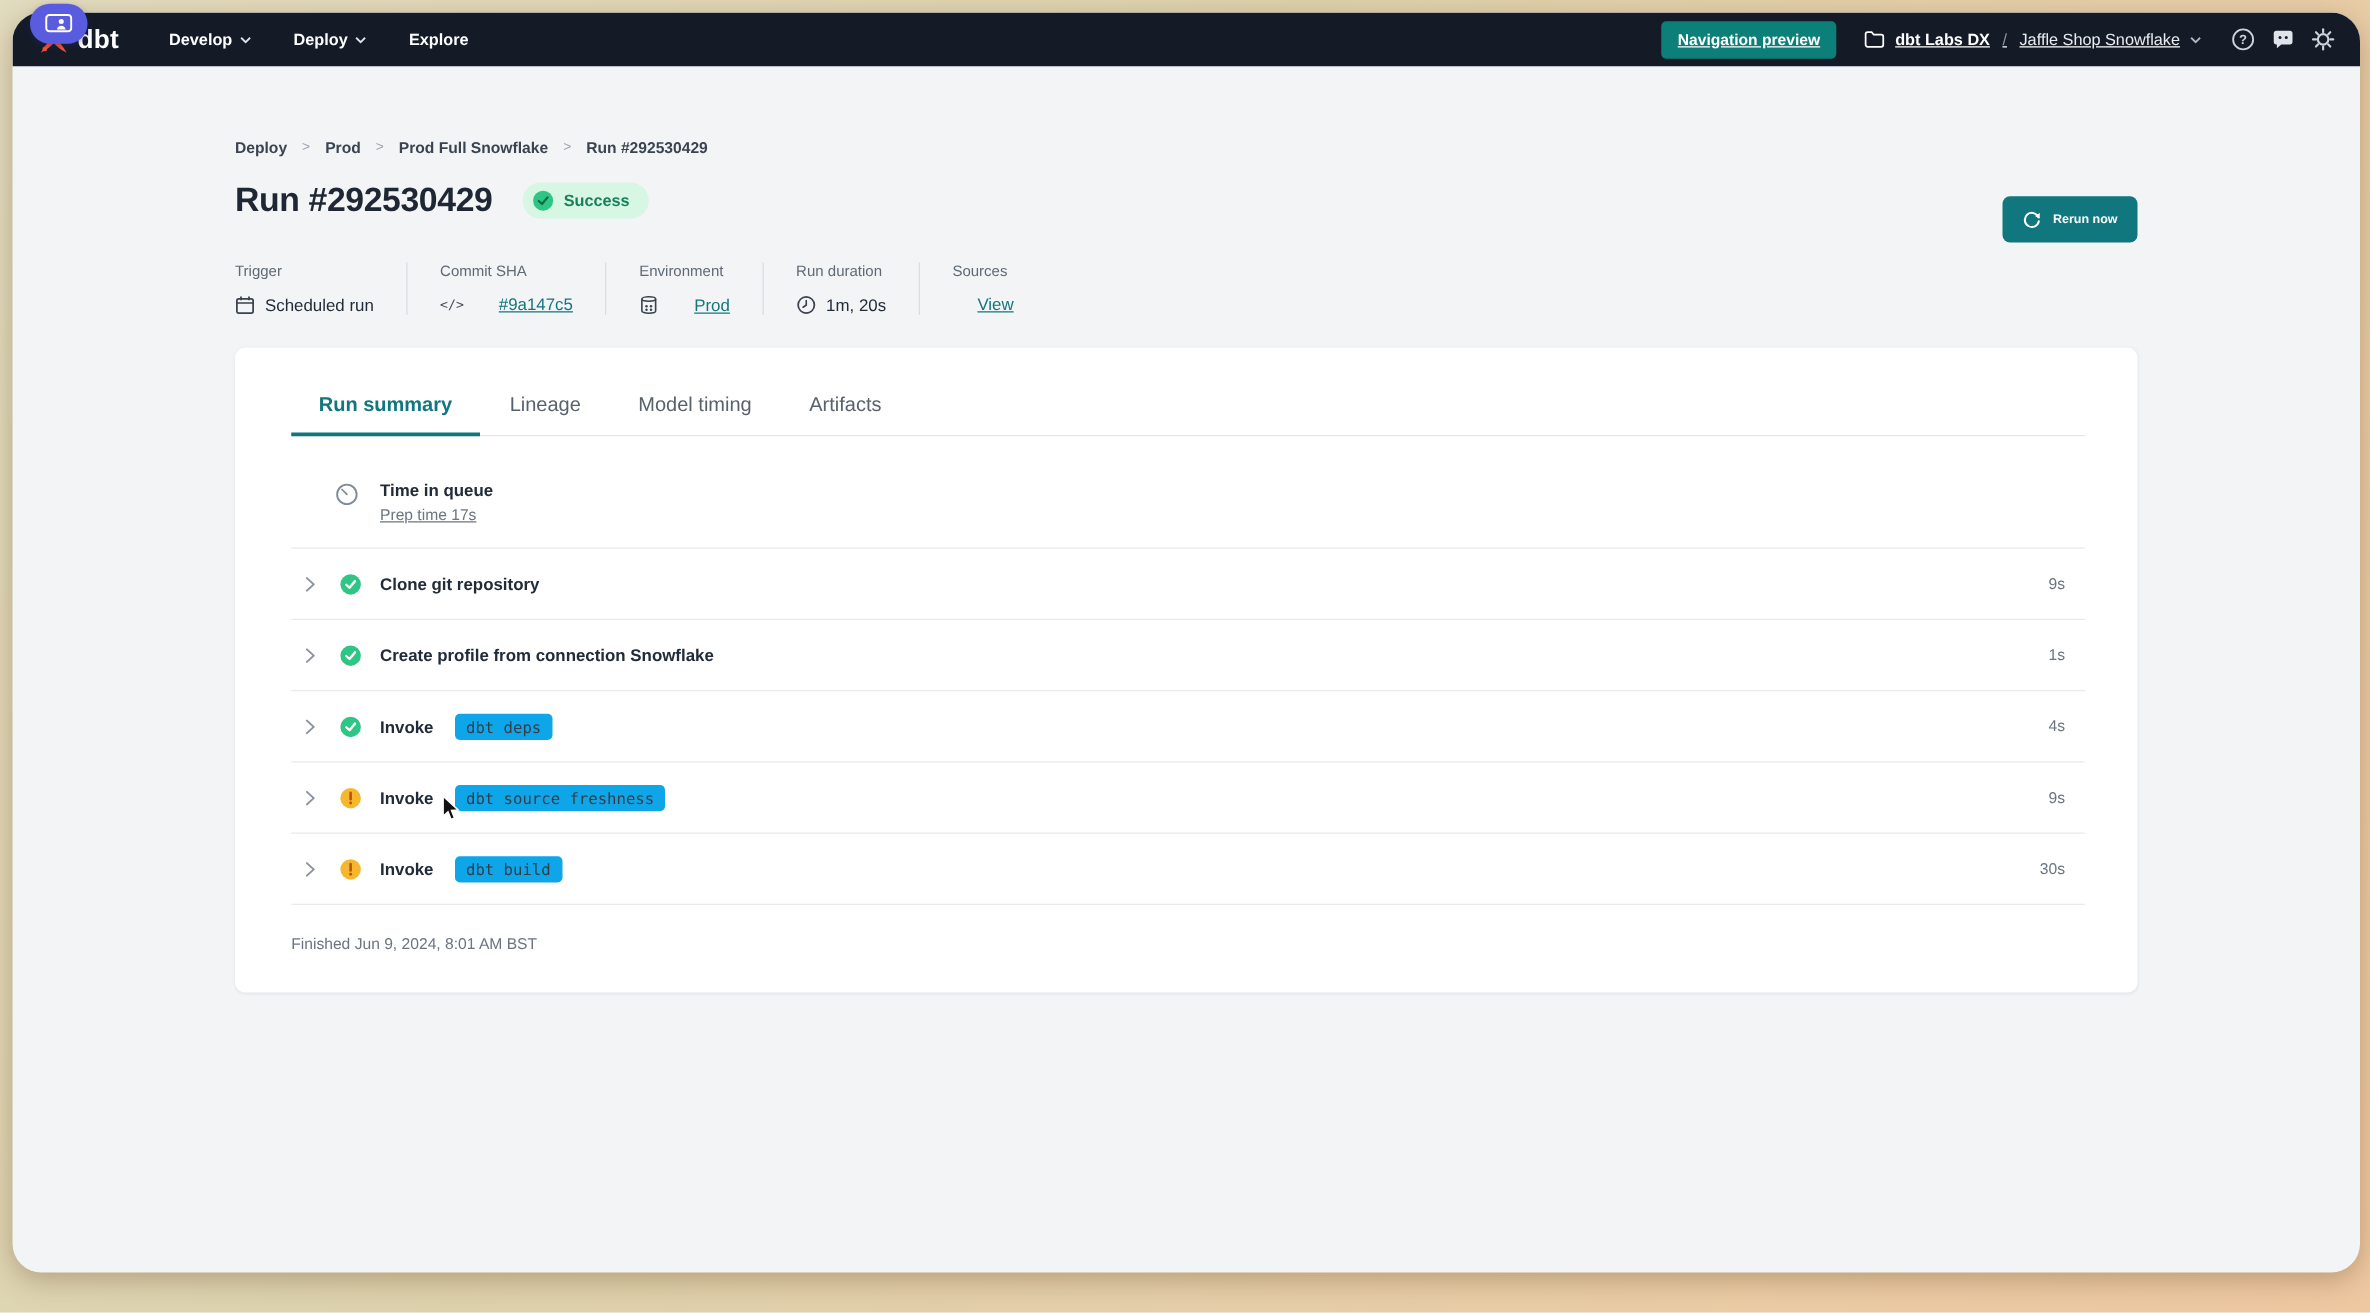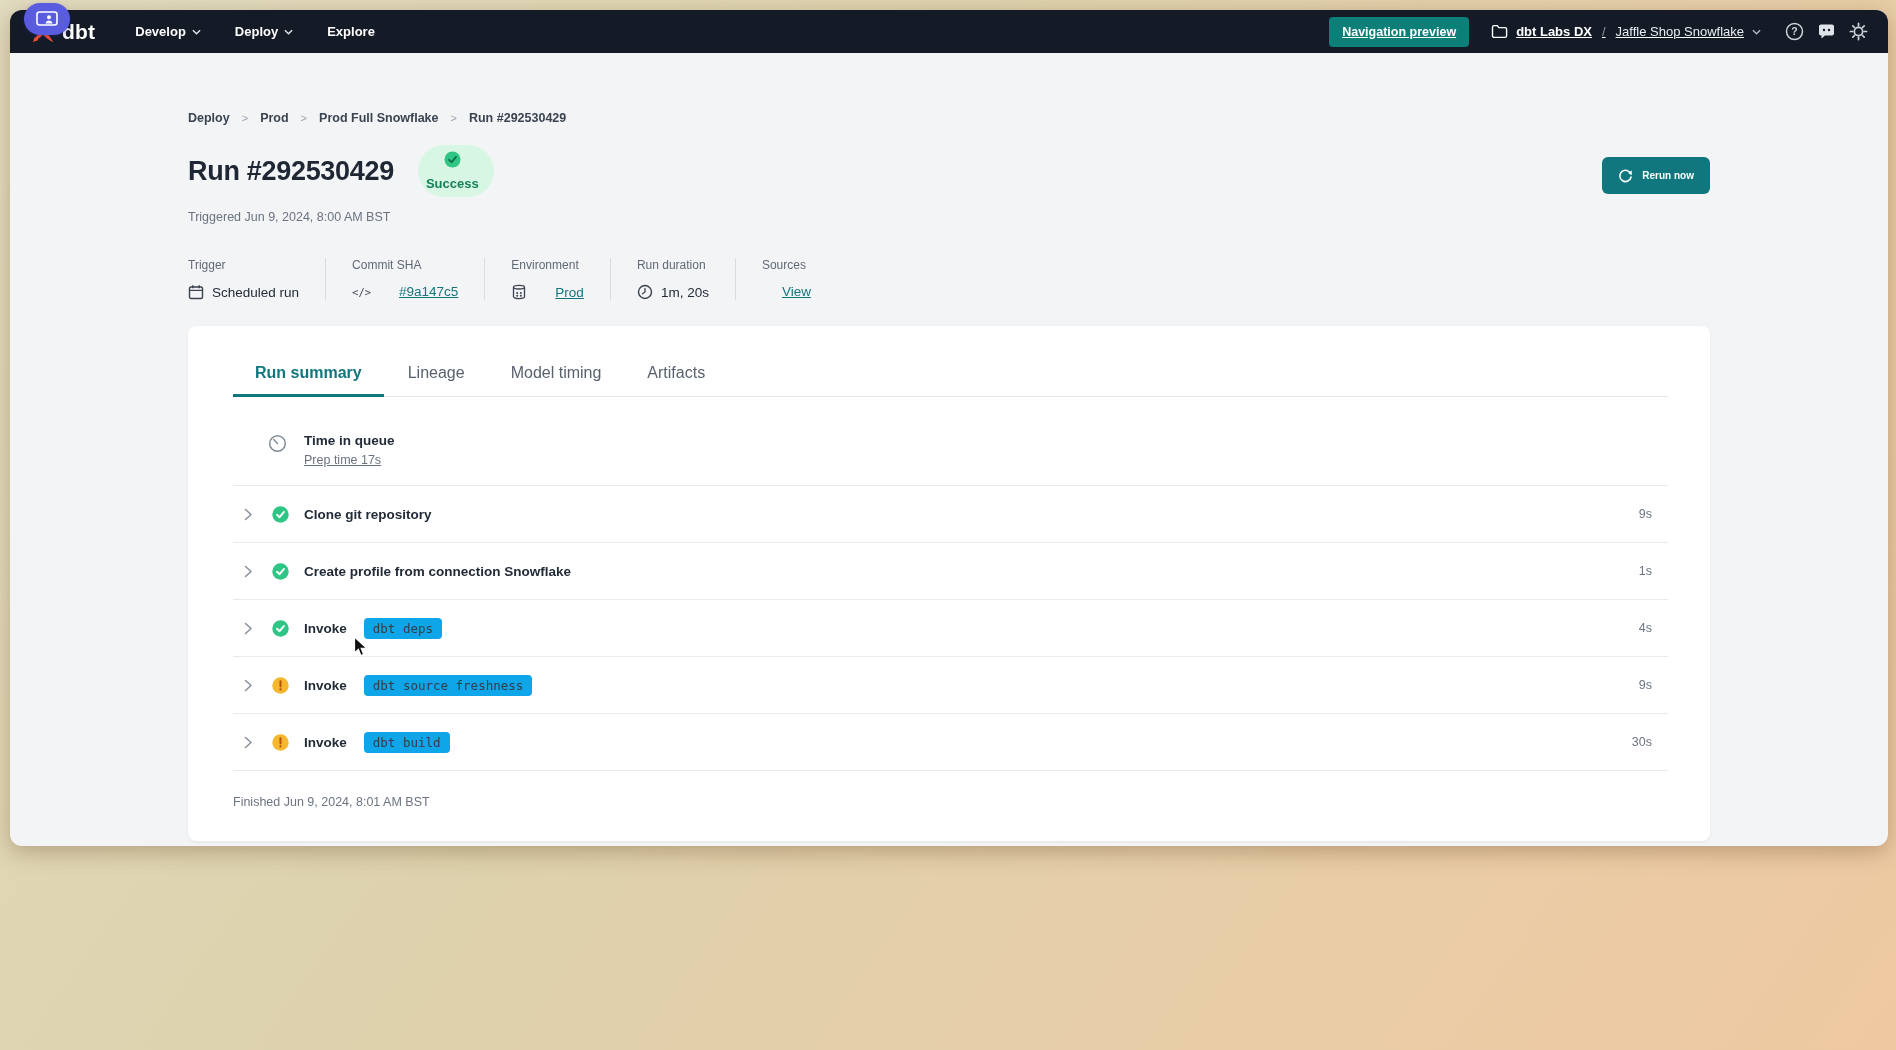--- a/index.html
+++ b/index.html
@@ -4,22 +4,22 @@
 <style>
   * { margin:0; padding:0; box-sizing:border-box; }
   html,body { width:1896px; height:1050px; overflow:hidden; }
   body {
     font-family:"Liberation Sans", sans-serif;
     background:linear-gradient(125deg,#e2dcc0 0%,#ddd2ad 40%,#e9cda7 75%,#eec8a1 100%);
     position:relative;
   }
   
   .window {
-    position:absolute; left:10px; top:10px; width:1878px; height:836px;
-    background:#f3f4f6; border-radius:12px; overflow:hidden;
+    position:absolute; left:10px; top:10px; width:1878px; height:1008px;
+    background:#f3f4f6; border-radius:23px; overflow:hidden;
     box-shadow:0 6px 22px rgba(110,80,45,.38);
   }
   
   .topbar {
     height:43px; background:#141b27; display:flex; align-items:center;
     padding:0 20px; color:#fff;
   }
   .logo { display:flex; align-items:center; gap:6px; }
   .logo-text { font-size:21px; font-weight:800; letter-spacing:.2px; }
   .nav { display:flex; align-items:flex-end; gap:34px; margin-left:40px; }
@@ -44,21 +44,21 @@
   }
   
   .page { width:1522px; margin:0 auto; padding-top:58px; position:relative; }
   .breadcrumb { display:flex; align-items:center; gap:12px; font-size:12.5px; font-weight:600; color:#3a4450; }
   .crumb { cursor:pointer; }
   .crumb-sep { color:#9aa3ad; font-size:11px; font-weight:400; }
   .title-row { display:flex; align-items:center; gap:24px; margin-top:20px; }
   .page-title { font-size:27px; font-weight:800; color:#1e2733; letter-spacing:-.3px; }
   .status-badge {
     display:inline-flex; align-items:center; gap:8px; background:#d7f6e4;
-    border-radius:999px; padding:6px 15px 6px 8px; font-size:13px; font-weight:700; color:#17805b;flex-direction:column;
+    border-radius:999px; padding:6px 15px 6px 8px; font-size:13px; font-weight:700; color:#17805b;
   }
   .triggered { margin-top:13px; font-size:12.5px; color:#6a7380; }
   .rerun-btn {
     position:absolute; right:0; top:104px; height:37px; display:flex; align-items:center; gap:9px;
     background:#11777e; color:#fff; border:none; border-radius:6px; padding:12px 16px;
     font-family:inherit; font-size:10px; font-weight:700; cursor:pointer;
   }
   
   .meta { display:flex; margin-top:34px; }
   .meta-col { padding:0 26px; border-left:1px solid #d9dde2; }
@@ -189,21 +189,20 @@
       <h1 class="page-title">Run #292530429</h1>
       <span class="status-badge">
         <svg width="17" height="17" viewBox="0 0 17 17">
           <circle cx="8.5" cy="8.5" r="8" fill="#2FC584"></circle>
           <polyline points="5,8.8 7.6,11.2 12,5.9" fill="none" stroke="#0e6b48" stroke-width="1.8" stroke-linecap="round" stroke-linejoin="round"></polyline>
         </svg>
         <span>Success</span>
       </span>
     </div>
 
-    <div class="triggered">Triggered Jun 9, 2024, 8:00 AM BST</div>
 
     <button class="rerun-btn">
       <svg width="15" height="15" viewBox="0 0 16 16">
         <path d="M13.6 6.3 A6 6 0 1 0 13.9 9.6" fill="none" stroke="#fff" stroke-width="1.7" stroke-linecap="round"></path>
         <polygon points="14.8,2.6 14.6,7.2 10.6,5.2" fill="#fff"></polygon>
       </svg>
       <span>Rerun now</span>
     </button>
 
     <div class="meta">

